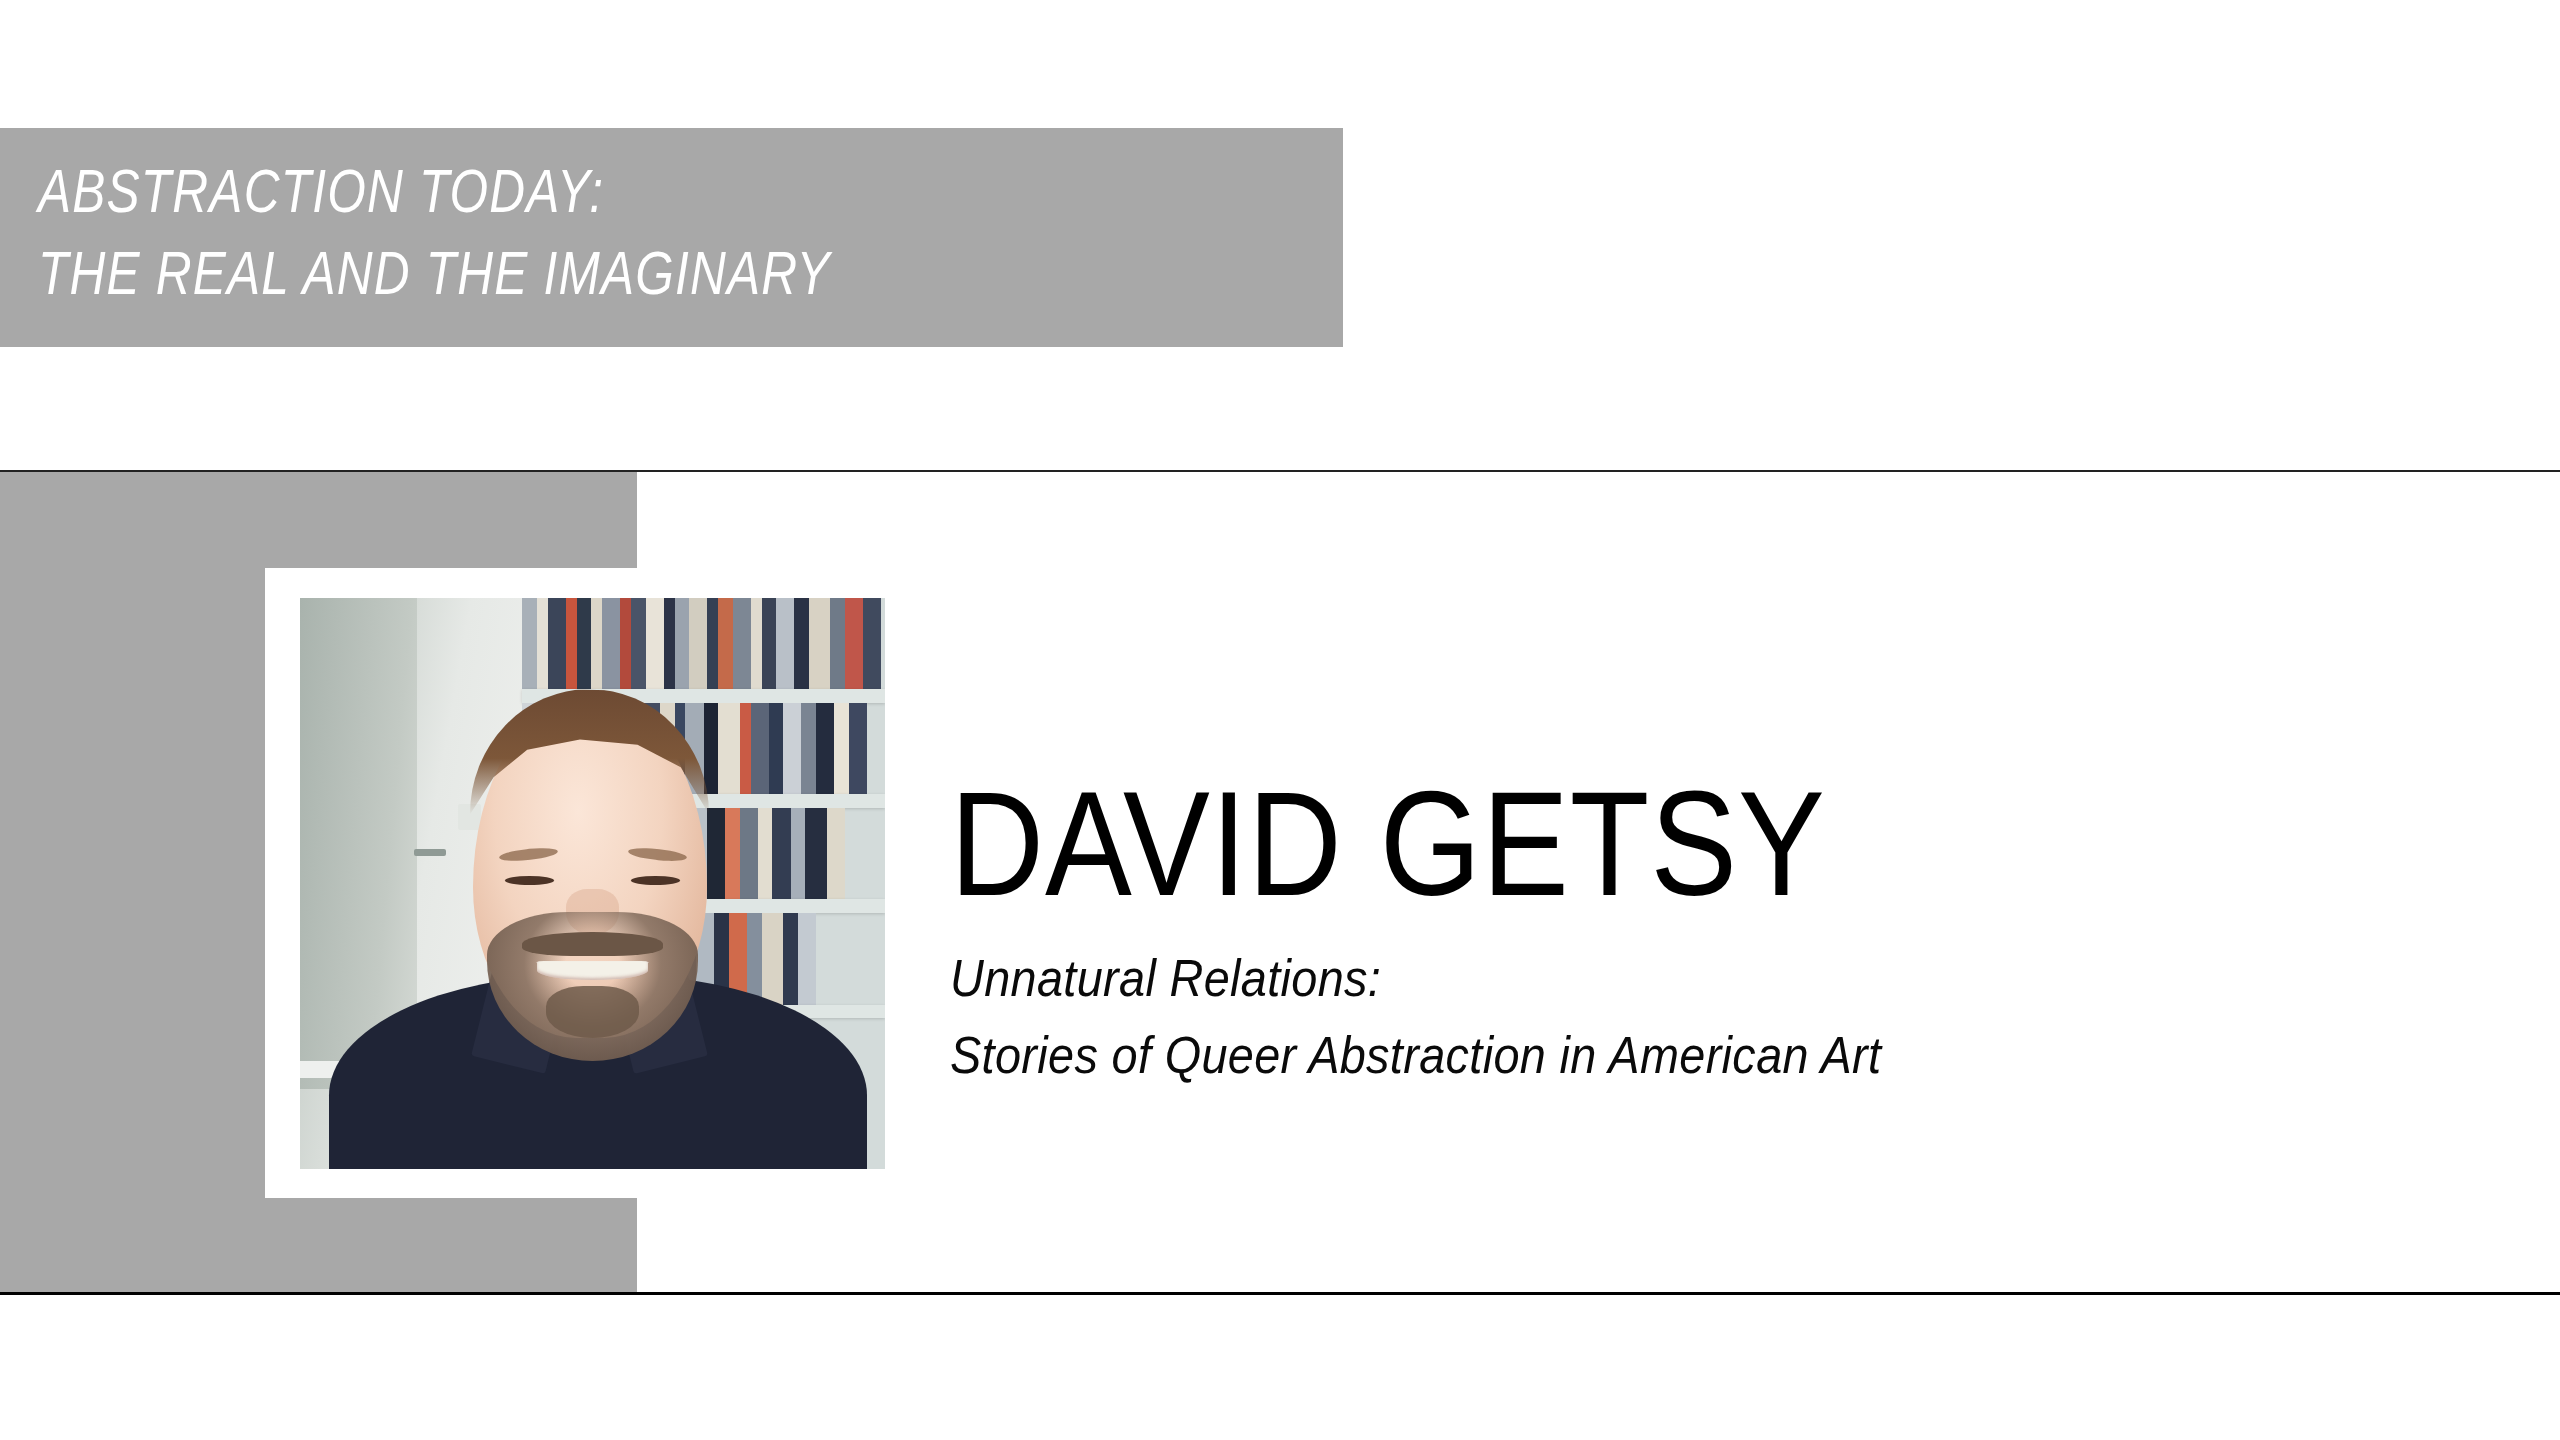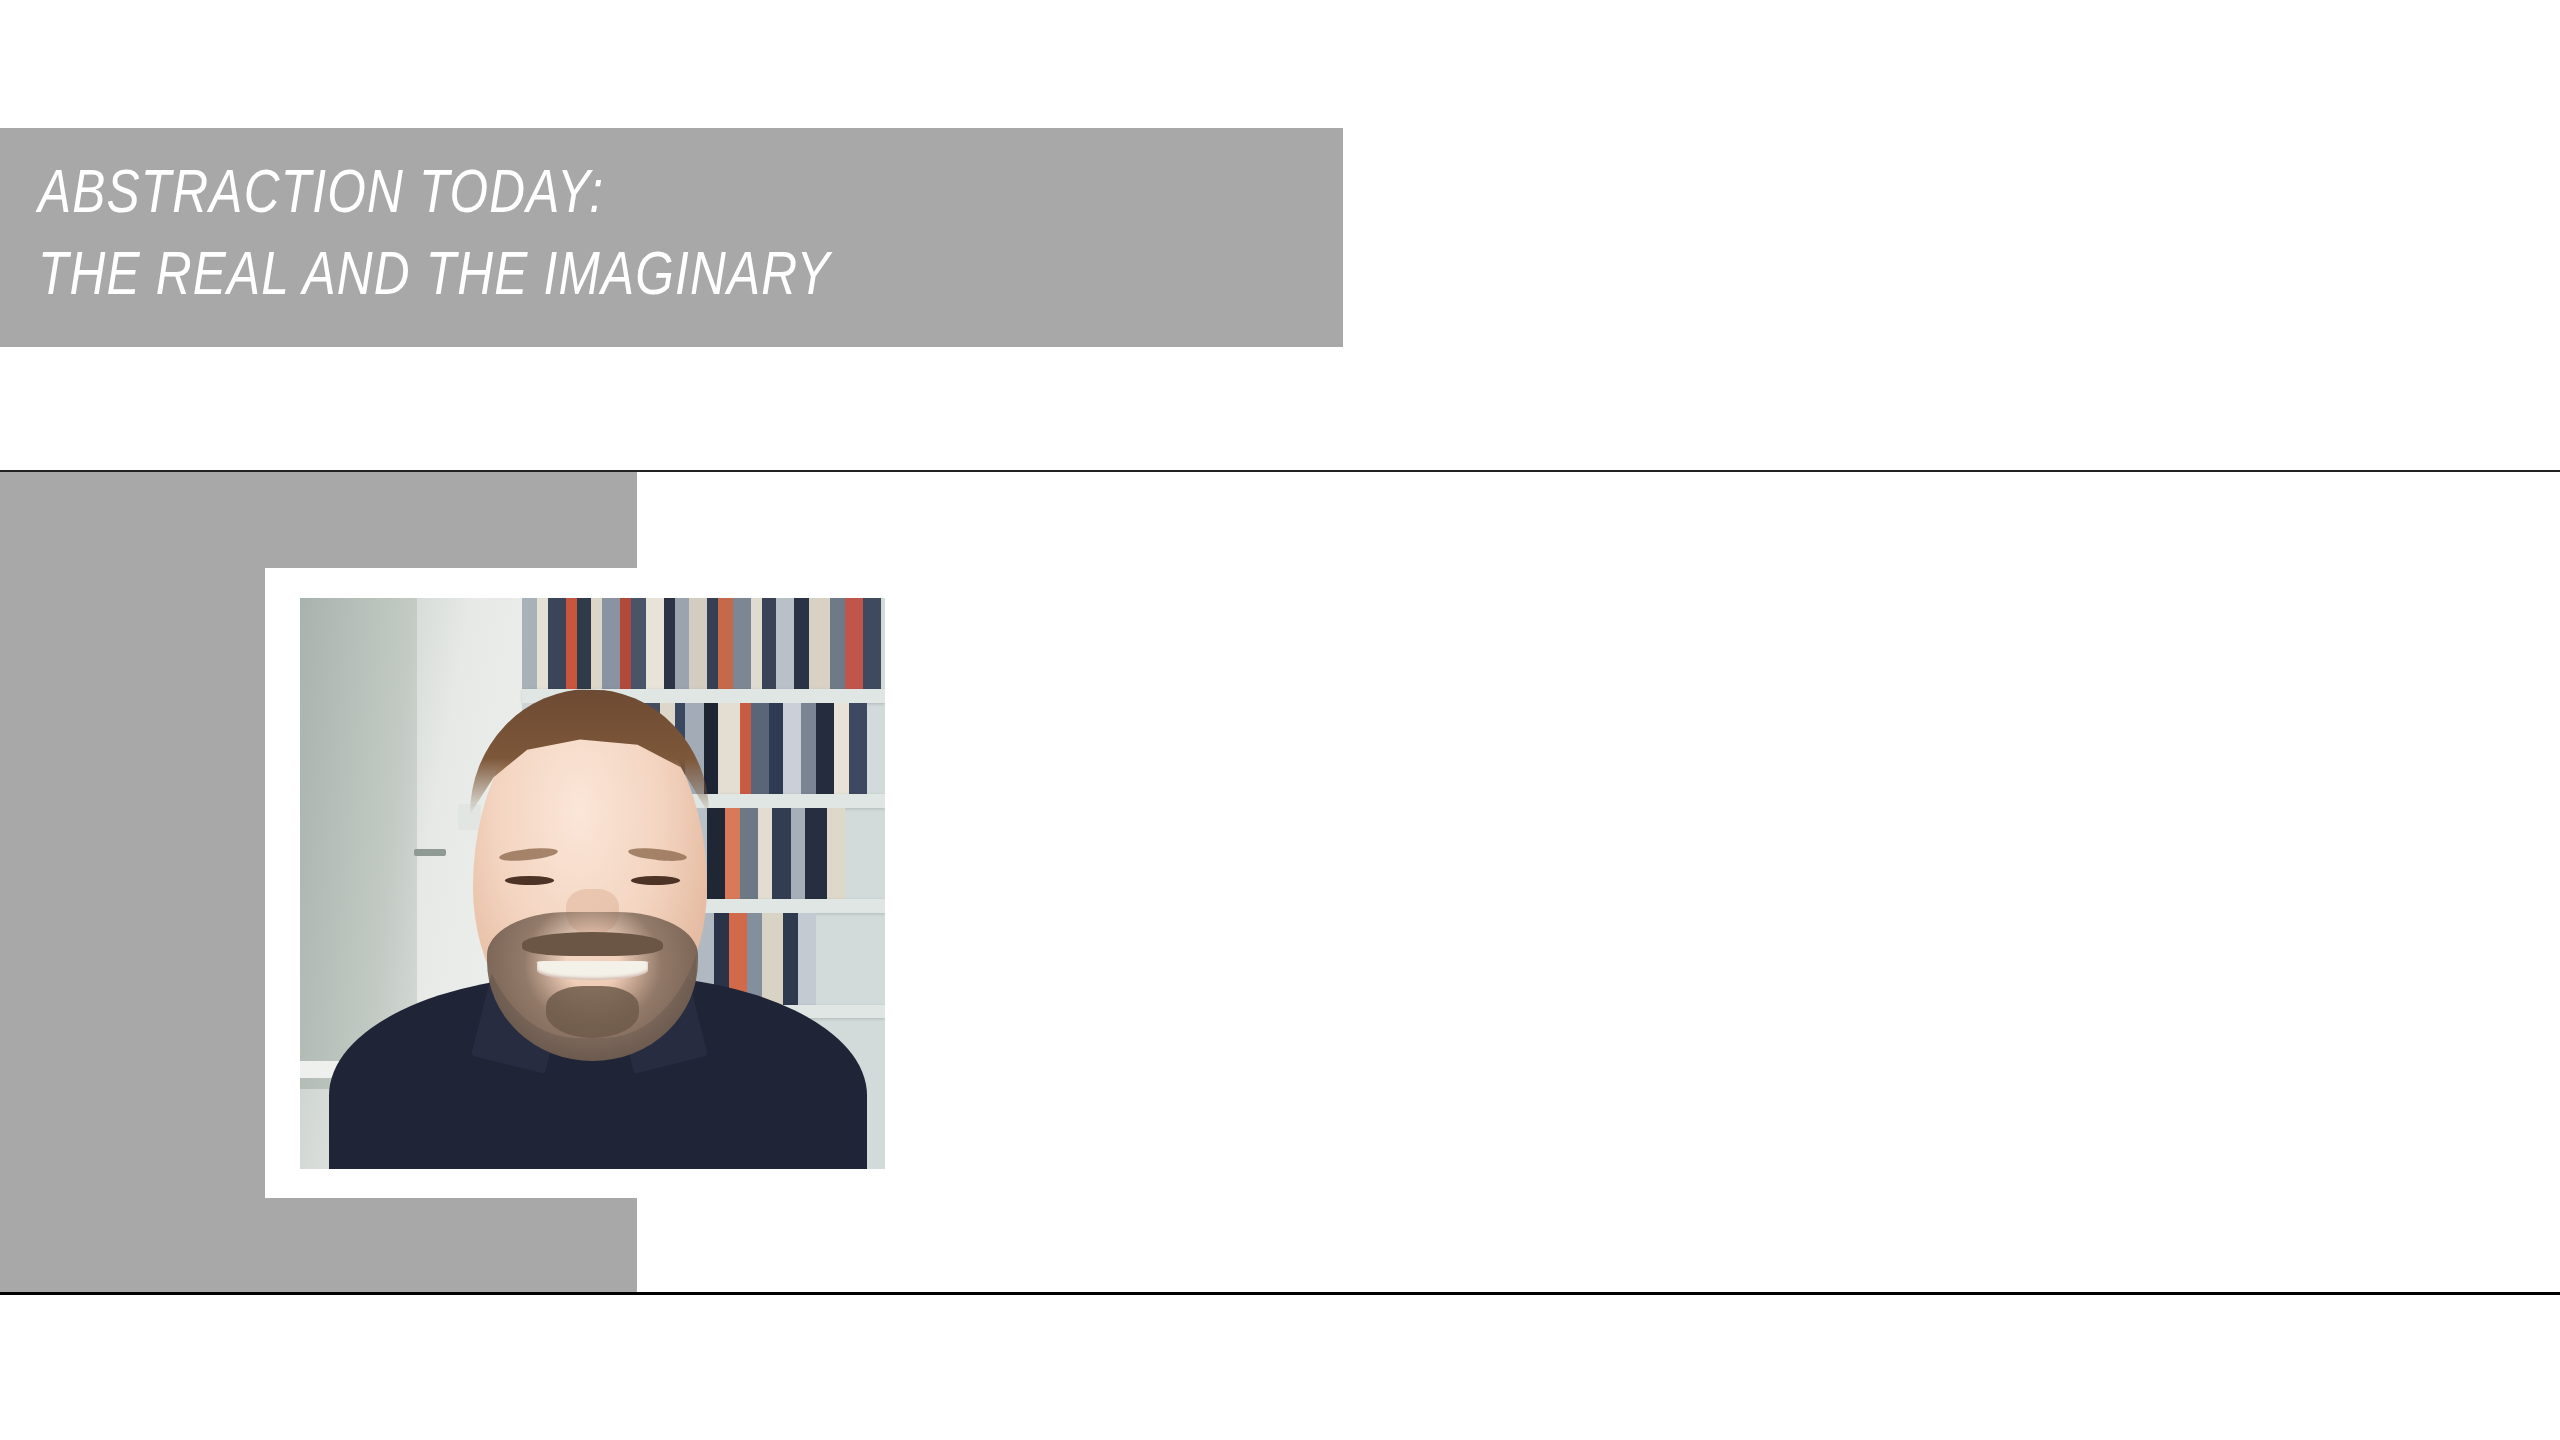--- a/index.html
+++ b/index.html
@@ -460,15 +460,20 @@
       <div class="ph-eye-l"></div>
       <div class="ph-eye-r"></div>
       <div class="ph-nose"></div>
       <div class="ph-beard"></div>
       <div class="ph-mustache"></div>
       <div class="ph-mouth"></div>
       <div class="ph-chinpatch"></div>
     </div>
   </div>
 
+  <div id="speaker-text">
+    <div id="speaker-name">DAVID GETSY</div>
+    <div id="talk-title" class="talk-line">Unnatural Relations:</div>
+    <div class="talk-line">Stories of Queer Abstraction in American Art</div>
+  </div>
 
   <div id="rule-bottom"></div>
 </div>
 
 </body></html>

